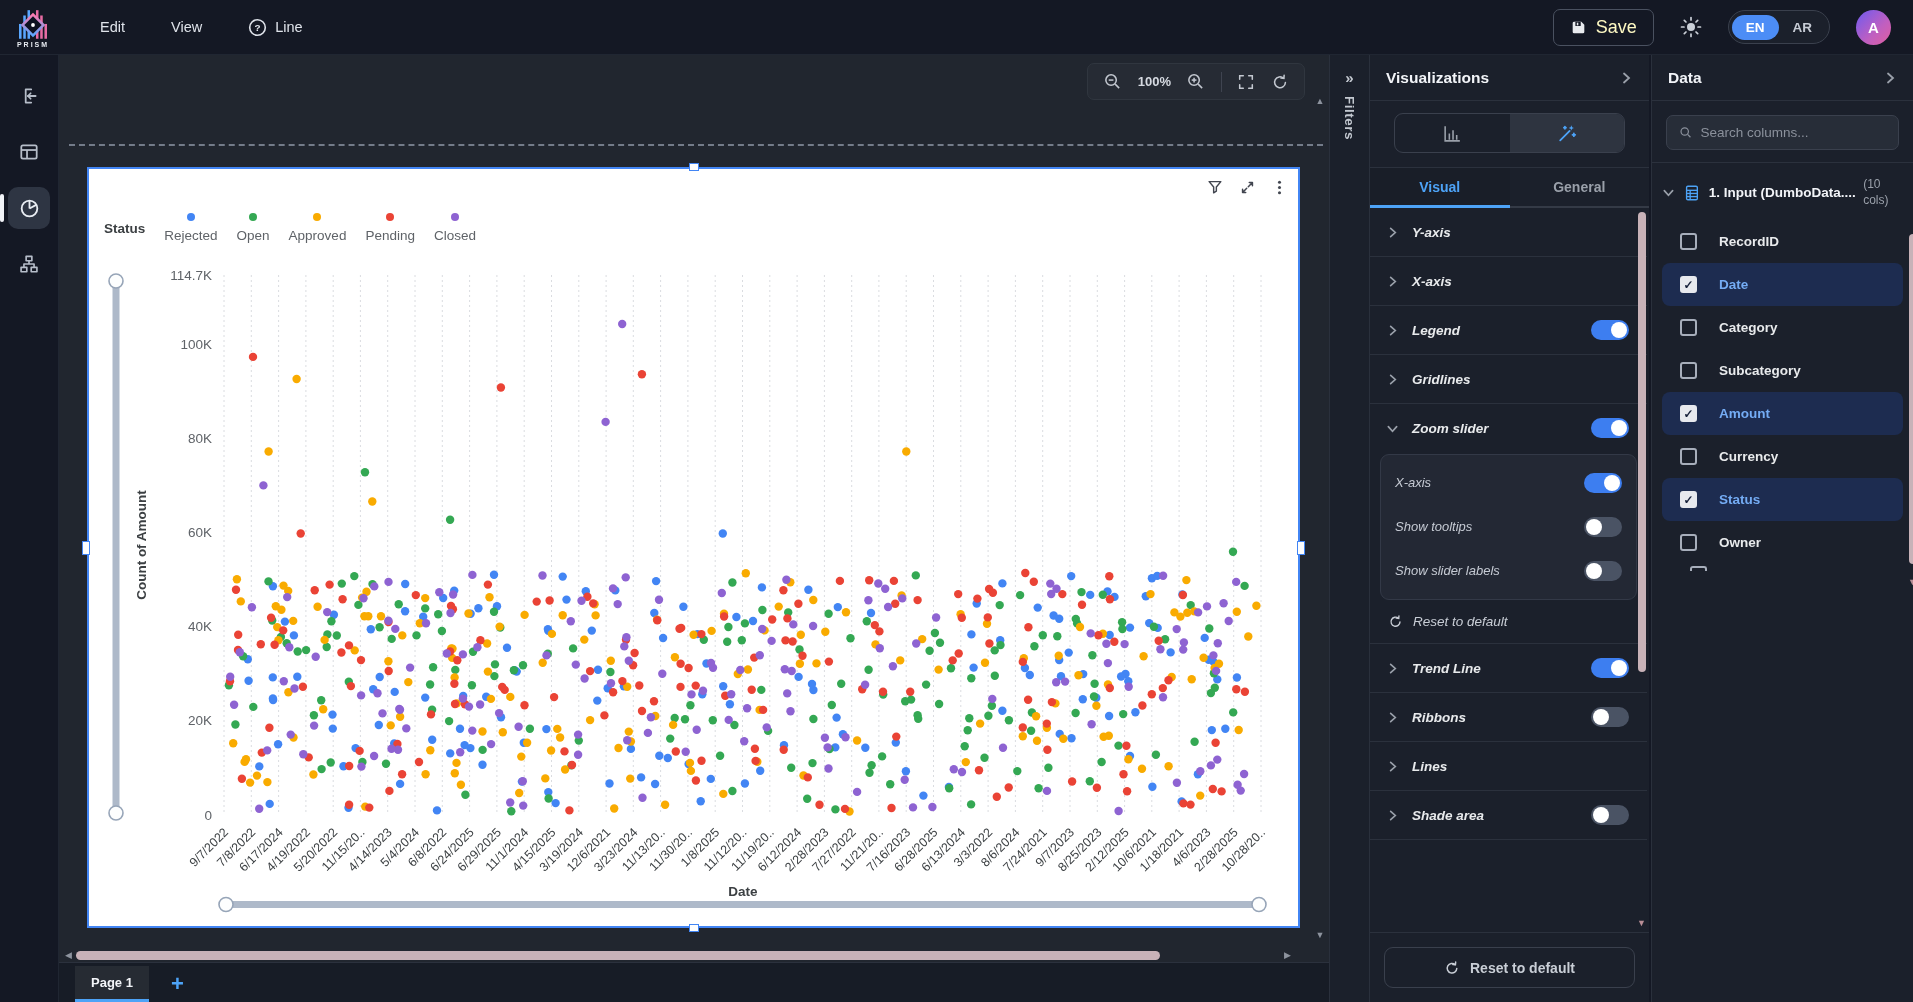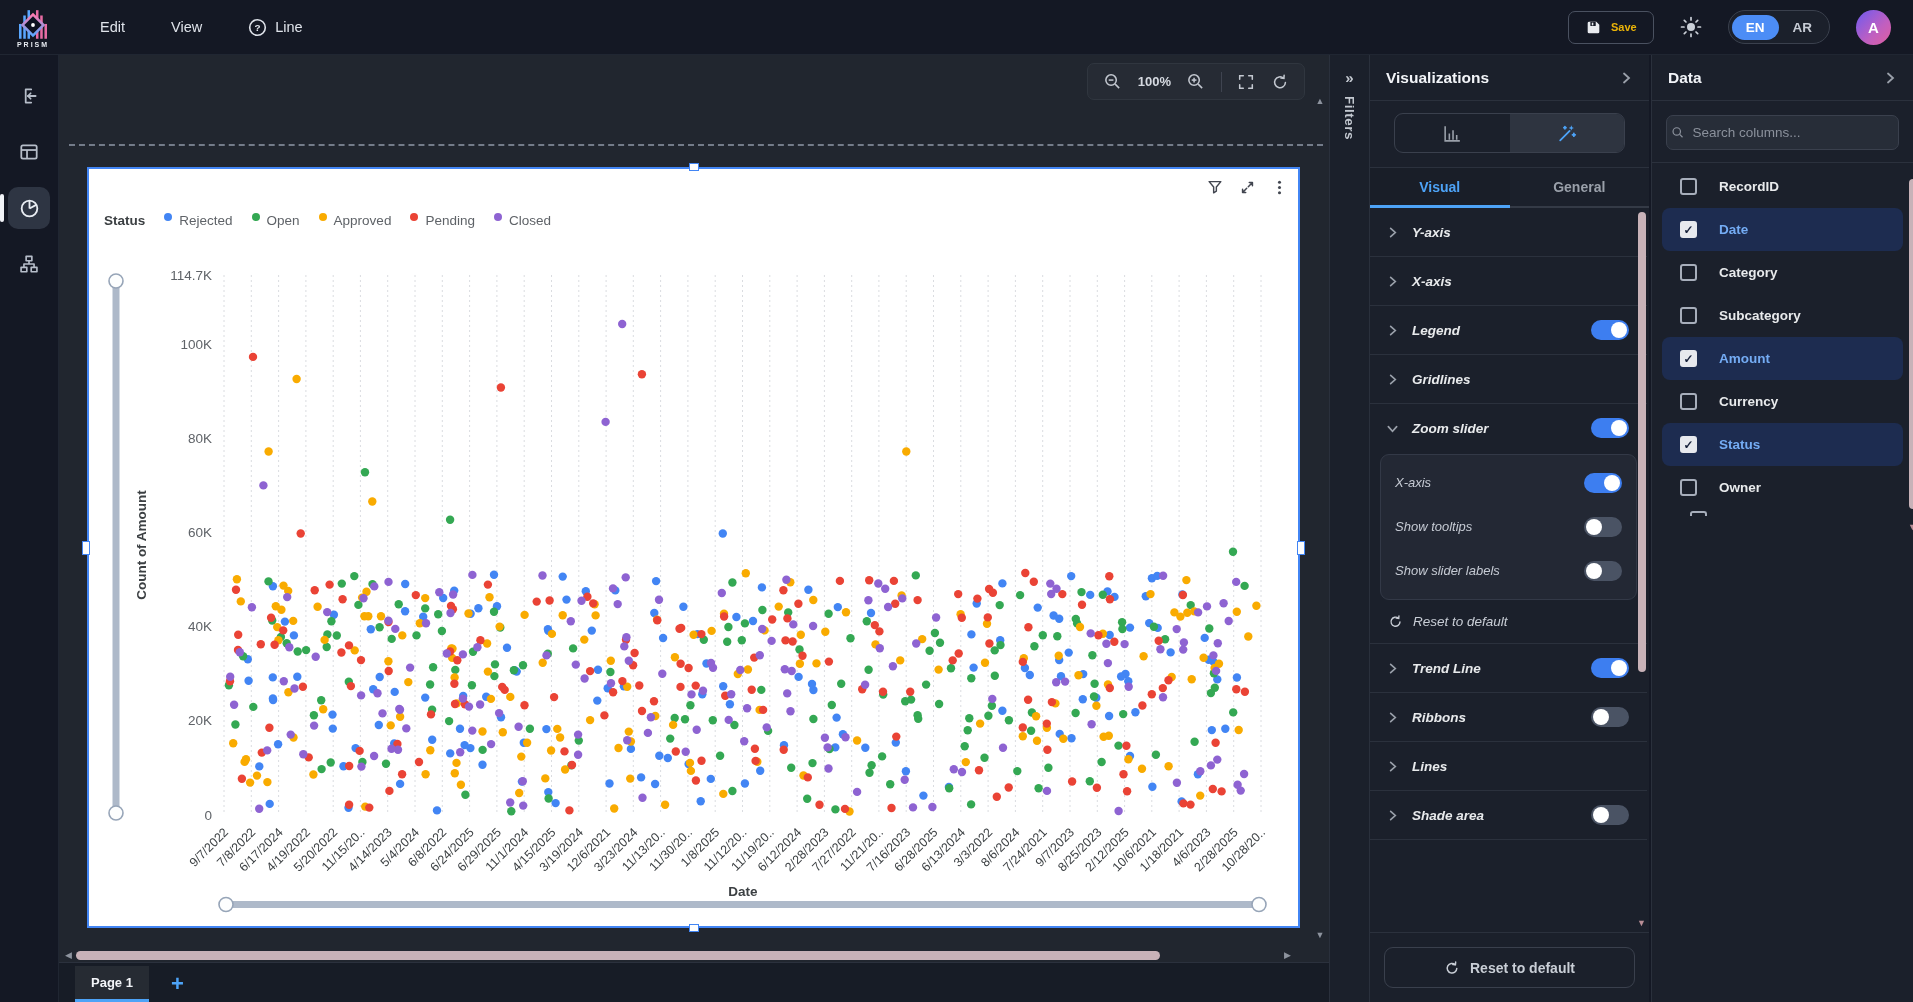--- a/index.html
+++ b/index.html
@@ -10,21 +10,21 @@
   
   .topbar{position:absolute;left:0;top:0;width:1913px;height:55px;background:#141824;
     display:flex;align-items:center;border-bottom:1px solid #202632;}
   .brand{width:46px;margin-left:10px;display:flex;flex-direction:column;align-items:center;}
   .brand-name{font-size:7px;letter-spacing:2px;color:#e8ecf2;font-weight:bold;margin-top:-2px;}
   .menu{display:flex;align-items:center;gap:46px;margin-left:44px;font-size:14.5px;color:#dfe3ea;}
   .menu-item{display:flex;align-items:center;gap:8px;cursor:default;}
   .top-right{margin-left:auto;display:flex;align-items:center;gap:26px;margin-right:22px;}
   .save-btn{display:flex;align-items:center;gap:9px;border:1px solid #4a5160;border-radius:7px;
     padding:7px 16px;background:transparent;}
-  .save-label{color:#eab308;font-size:11px;font-weight:bold;}
+  .save-label{color:#fef9c3;font-size:18px;font-weight:normal;}
   .lang-pill{display:flex;align-items:center;border:1px solid #3a404d;border-radius:17px;background:#1b202b;height:34px;padding:3px;}
   .lang-opt{font-size:13.5px;font-weight:bold;padding:5px 14px;border-radius:14px;color:#c6cbd4;}
   .lang-opt.sel{background:#4c8df6;color:#fff;}
   .avatar{width:35px;height:35px;border-radius:50%;background:linear-gradient(135deg,#7b5be8 10%,#c05fc0 60%,#e05fa0 100%);
     display:flex;align-items:center;justify-content:center;font-weight:bold;color:#fff;font-size:15px;}
 
   
   .side-rail{position:absolute;left:0;top:55px;width:59px;height:947px;background:#141824;border-right:1px solid #202632;
     display:flex;flex-direction:column;align-items:center;padding-top:20px;gap:14px;}
   .rail-btn{width:42px;height:42px;display:flex;align-items:center;justify-content:center;border-radius:10px;position:relative;}
@@ -46,21 +46,21 @@
   .handle{position:absolute;width:10px;height:8px;background:#fdfefe;border:1.5px solid #4285f4;z-index:5;}
   .handle.t{left:50%;top:-6px;margin-left:-5px;}
   .handle.b{left:50%;bottom:-6px;margin-left:-5px;}
   .handle.l{left:-7px;top:50%;margin-top:-7px;width:8px;height:14px;}
   .handle.r{right:-7px;top:50%;margin-top:-7px;width:8px;height:14px;}
   .chart-header{position:absolute;top:9px;left:12px;right:10px;display:flex;align-items:flex-start;z-index:2;}
   .chart-title{font-size:15.5px;font-weight:bold;color:#1f1f1f;}
   .chart-actions{margin-left:auto;display:flex;align-items:center;gap:15px;}
   .chart-legend{position:absolute;top:44px;left:15px;display:flex;align-items:center;gap:19px;z-index:2;}
   .legend-title{font-size:13.5px;font-weight:bold;color:#3c4043;}
-  .legend-item{display:flex;align-items:flex-start;gap:7px;font-size:13.5px;color:#5f6368;}
+  .legend-item{display:flex;align-items:center;gap:7px;font-size:13.5px;color:#5f6368;flex-direction:column;}
   .legend-dot{width:8px;height:8px;border-radius:50%;}
 
   
   .v-scroll{position:absolute;right:2px;top:42px;bottom:62px;width:14px;display:flex;flex-direction:column;align-items:center;justify-content:space-between;}
   .scroll-arrow{font-size:9px;color:#8d939e;line-height:9px;}
   .h-scroll{position:absolute;left:6px;right:10px;bottom:40px;height:14px;display:flex;align-items:center;gap:4px;}
   .h-thumb{height:9px;border-radius:5px;background:#c8b2b8;flex:0 0 1084px;}
   .pages-bar{position:absolute;left:0;right:0;bottom:0;height:40px;background:#171c26;border-top:1px solid #2b313d;display:flex;align-items:flex-end;}
   .page-tab{margin-left:16px;width:74px;height:36px;background:#262b33;display:flex;align-items:center;justify-content:center;
     font-size:13px;font-weight:bold;color:#f2f4f8;border-bottom:3px solid #4da3f7;}
@@ -79,21 +79,21 @@
   .panel-chev{margin-left:auto;}
   .seg-wrap{padding:12px 24px 14px;border-bottom:1px solid #2b313d;flex:0 0 auto;}
   .seg{display:flex;height:40px;border:1px solid #3a404d;border-radius:9px;overflow:hidden;}
   .seg-opt{flex:1;display:flex;align-items:center;justify-content:center;}
   .seg-opt.active{background:#2e3440;}
   .viz-tabs{display:flex;height:40px;border-bottom:2px solid #343a46;flex:0 0 auto;}
   .viz-tab{flex:1;display:flex;align-items:center;justify-content:center;font-size:14px;font-weight:bold;color:#9aa0aa;position:relative;}
   .viz-tab.active{color:#4da3f7;background:#191e28;}
   .viz-tab.active::after{content:"";position:absolute;left:0;right:0;bottom:-2px;height:3px;background:#4da3f7;}
   .viz-search-wrap{padding:12px 16px;flex:0 0 auto;}
-  .search-box{display:flex;align-items:center;gap:8px;background:#272d38;border:1px solid #3a404d;border-radius:7px;height:35px;padding:0 4px;}
+  .search-box{display:flex;align-items:center;gap:8px;background:#272d38;border:1px solid #3a404d;border-radius:7px;height:35px;padding:0 12px;}
   .search-box input{background:transparent;border:none;outline:none;color:#c6cbd4;font-size:13.5px;
     font-family:"Liberation Sans",sans-serif;width:100%;}
   .search-box input::placeholder{color:#8b919c;}
   .viz-scroll{position:relative;flex:1 1 auto;overflow:hidden;padding:0 2px 0 0;font-style:italic;}
   .viz-row{height:48px;display:flex;align-items:center;gap:13px;padding:0 18px 0 16px;}
   .viz-label{font-size:13.5px;font-weight:bold;color:#e8eaec;}
   .viz-row .toggle{margin-left:auto;}
   .viz-divider{height:1px;background:#2b313d;margin:0 0;}
   .viz-subcard{margin:2px 10px 10px 10px;background:#232834;border:1px solid #333947;border-radius:9px;padding:6px 14px;}
   .viz-subrow{display:flex;align-items:center;min-height:44px;padding:3px 0;}
@@ -1340,20 +1340,34 @@
     </div>
     <div class="data-search-wrap">
       <div class="search-box">
         <svg width="15" height="15" viewBox="0 0 20 20" fill="none" stroke="#8b919c" stroke-width="1.8">
           <circle cx="8.5" cy="8.5" r="5.5"></circle>
             <line x1="12.8" y1="12.8" x2="17" y2="17"></line>
         </svg>
         <input placeholder="Search columns..." style="">
       </div>
     </div>
+    <div class="dataset-row">
+      <svg width="13" height="13" viewBox="0 0 14 14" fill="none" stroke="#9aa0aa" stroke-width="1.8" stroke-linecap="round">
+        <polyline points="2.5,5 7,10 11.5,5"></polyline>
+      </svg>
+      <svg width="18" height="18" viewBox="0 0 20 20" fill="none" stroke="#4da3f7" stroke-width="1.5" stroke-linejoin="round">
+        <rect x="4" y="2.5" width="12" height="15" rx="1.5"></rect>
+          <line x1="4" y1="7" x2="16" y2="7"></line>
+        <line x1="8" y1="7" x2="8" y2="17.5"></line>
+          <line x1="4" y1="10.5" x2="16" y2="10.5"></line>
+          <line x1="4" y1="14" x2="16" y2="14"></line>
+      </svg>
+      <span class="dataset-label">1. Input (DumboData....</span>
+      <span class="cols-note">(10 cols)</span>
+    </div>
     <div class="data-list">
       <div id="data-columns">
           <div class="col-row">
             <span class="cb">✓</span>
             <span class="col-name">RecordID</span>
           </div>
           <div class="col-row sel">
             <span class="cb checked">✓</span>
             <span class="col-name">Date</span>
           </div>

